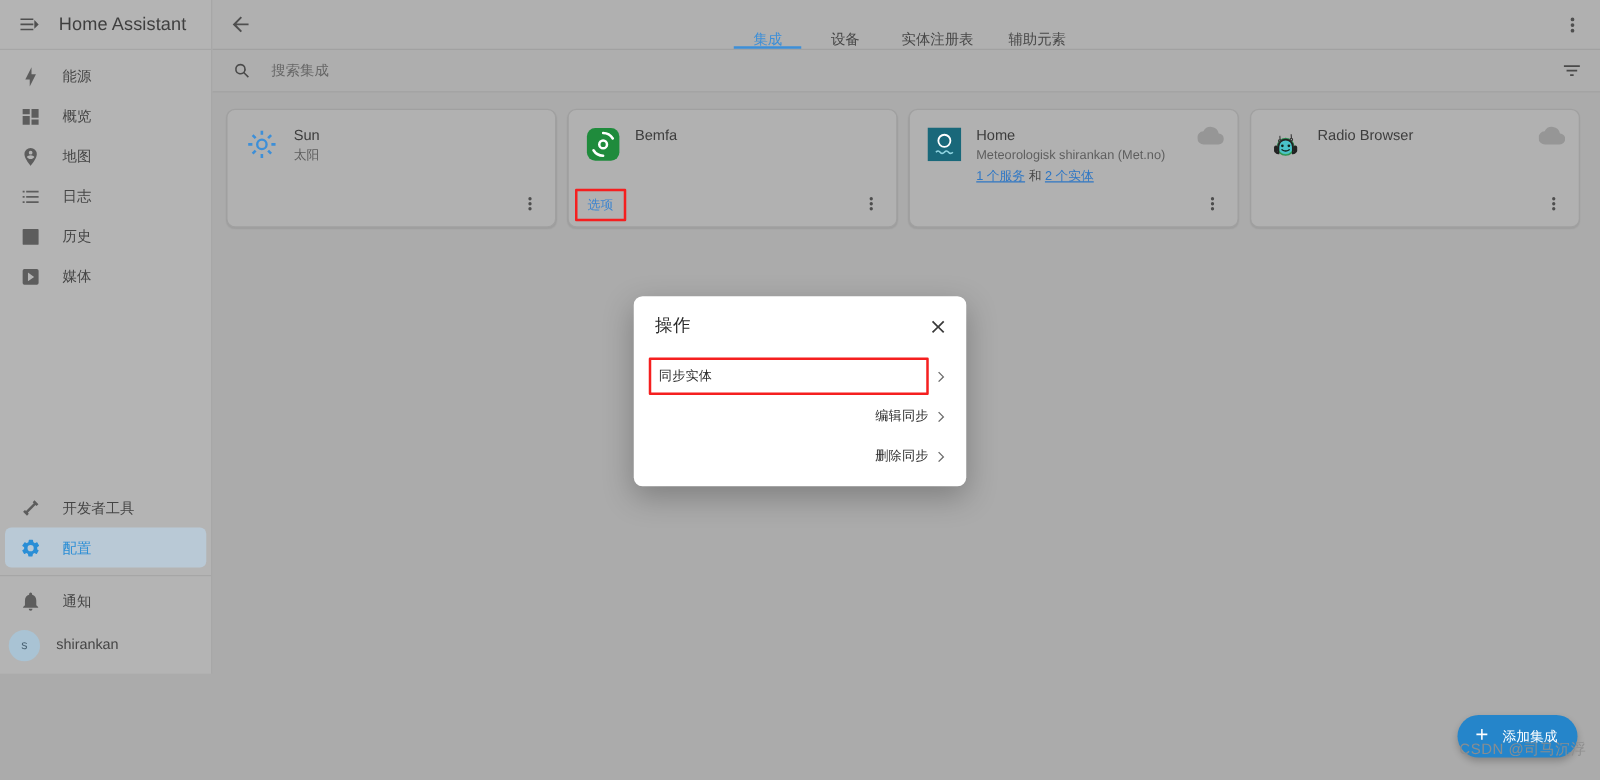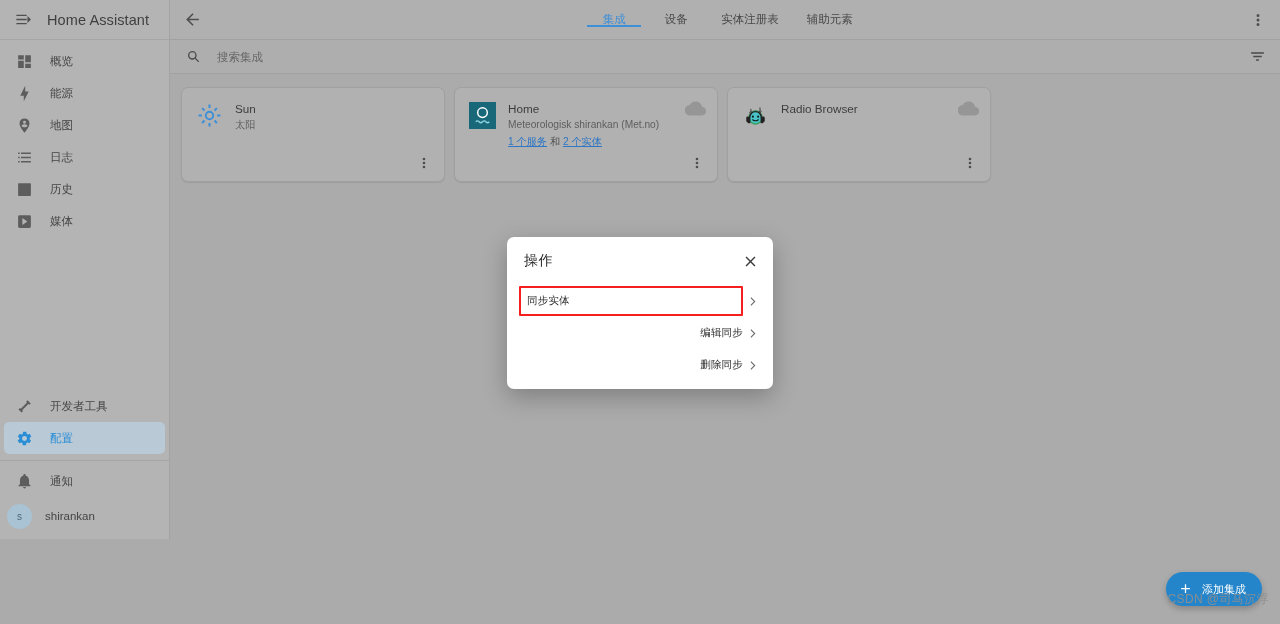--- a/index.html
+++ b/index.html
@@ -108,21 +108,21 @@
     background: #b0b0b0;
   }
   .tb-back {
     width: 44px;
     display: flex; align-items: center; justify-content: center;
     cursor: pointer;
     color: #4f4f4f;
   }
   .tabs {
     flex: 1 1 auto;
-    display: flex; align-items: center; justify-content: center;
+    display: flex; align-items: flex-end; justify-content: center;
     gap: 0px;
   }
   .tab {
     min-width: 62px;
     padding: 0 14px;
     display: flex; align-items: center; justify-content: center;
     font-size: 11.5px;
     color: #484848;
     cursor: pointer;
     position: relative;
@@ -347,32 +347,32 @@
             <path d="M3 6h13v1.6H3V6m0 5.2h13v1.6H3v-1.6M3 16.4h13V18H3v-1.6m18.4-4.4L17 7.6v8.8l4.4-4.4Z"></path>
           </svg>
       </div>
       <div class="sb-title">Home Assistant</div>
     </div>
 
     <div class="sb-list">
       <div class="sb-item">
         <span class="ic">
           <svg width="17" height="17" viewBox="0 0 24 24" fill="currentColor">
+              <path d="M11 15H6l7-14v8h5l-7 14v-8Z"></path>
+            </svg>
+        </span>
+        <span class="lbl">能源</span>
+      </div>
+      <div class="sb-item">
+        <span class="ic">
+          <svg width="17" height="17" viewBox="0 0 24 24" fill="currentColor">
               <path d="M3 3h8v6H3V3m0 8h8v10H3V11m10-8h8v10h-8V3m0 12h8v6h-8v-6Z"></path>
             </svg>
         </span>
         <span class="lbl">概览</span>
-      </div>
-      <div class="sb-item">
-        <span class="ic">
-          <svg width="17" height="17" viewBox="0 0 24 24" fill="currentColor">
-              <path d="M11 15H6l7-14v8h5l-7 14v-8Z"></path>
-            </svg>
-        </span>
-        <span class="lbl">能源</span>
       </div>
       <div class="sb-item">
         <span class="ic">
           <svg width="17" height="17" viewBox="0 0 24 24" fill="currentColor">
               <path d="M12 2a7 7 0 0 0-7 7c0 5 7 13 7 13s7-8 7-13a7 7 0 0 0-7-7m0 3.2a2.1 2.1 0 1 1 0 4.2 2.1 2.1 0 0 1 0-4.2m0 9.3c-1.8 0-3.4-.9-4.3-2.3.9-1.3 2.5-2.1 4.3-2.1s3.4.8 4.3 2.1c-.9 1.4-2.5 2.3-4.3 2.3Z"></path>
             </svg>
         </span>
         <span class="lbl">地图</span>
       </div>
       <div class="sb-item">
@@ -498,20 +498,43 @@
             <div class="card-sub">太阳</div>
           </div>
         </div>
         <div class="card-kebab">
           <svg width="16" height="16" viewBox="0 0 24 24" fill="currentColor">
               <path d="M12 16a2 2 0 1 1 0 4 2 2 0 0 1 0-4m0-6a2 2 0 1 1 0 4 2 2 0 0 1 0-4m0-6a2 2 0 1 1 0 4 2 2 0 0 1 0-4Z"></path>
             </svg>
         </div>
       </div>
 
+      <div class="card">
+        <div class="card-head">
+          <div class="card-ic">
+            <svg width="27" height="27" viewBox="0 0 28 28">
+              <rect x="0.5" y="0.5" width="27" height="27" rx="7" fill="#1f8b3c"></rect>
+              <circle cx="14" cy="14" r="3.2" fill="none" stroke="#ffffff" stroke-width="2.1"></circle>
+              <path d="M14 4.6a9.4 9.4 0 0 1 8 4.5" fill="none" stroke="#ffffff" stroke-width="2.1" stroke-linecap="round"></path>
+              <path d="M14 23.4a9.4 9.4 0 0 1-8-4.5" fill="none" stroke="#ffffff" stroke-width="2.1" stroke-linecap="round"></path>
+            </svg>
+          </div>
+          <div class="card-txt">
+            <div class="card-title">Bemfa</div>
+          </div>
+        </div>
+        <div class="opt-wrap">
+          <button class="opt-btn">选项</button>
+        </div>
+        <div class="card-kebab">
+          <svg width="16" height="16" viewBox="0 0 24 24" fill="currentColor">
+              <path d="M12 16a2 2 0 1 1 0 4 2 2 0 0 1 0-4m0-6a2 2 0 1 1 0 4 2 2 0 0 1 0-4m0-6a2 2 0 1 1 0 4 2 2 0 0 1 0-4Z"></path>
+            </svg>
+        </div>
+      </div>
 
       <div class="card">
         <div class="card-head">
           <div class="card-ic">
             <svg width="27" height="27" viewBox="0 0 28 28">
               <rect x="0" y="0" width="28" height="28" fill="#19687a"></rect>
               <circle cx="14" cy="11" r="5" fill="none" stroke="#ffffff" stroke-width="1.5"></circle>
               <path d="M7 20.5q1.8-2 3.5 0t3.5 0 3.5 0 3.5 0" fill="none" stroke="#8fd4e0" stroke-width="1.4"></path>
             </svg>
           </div>

